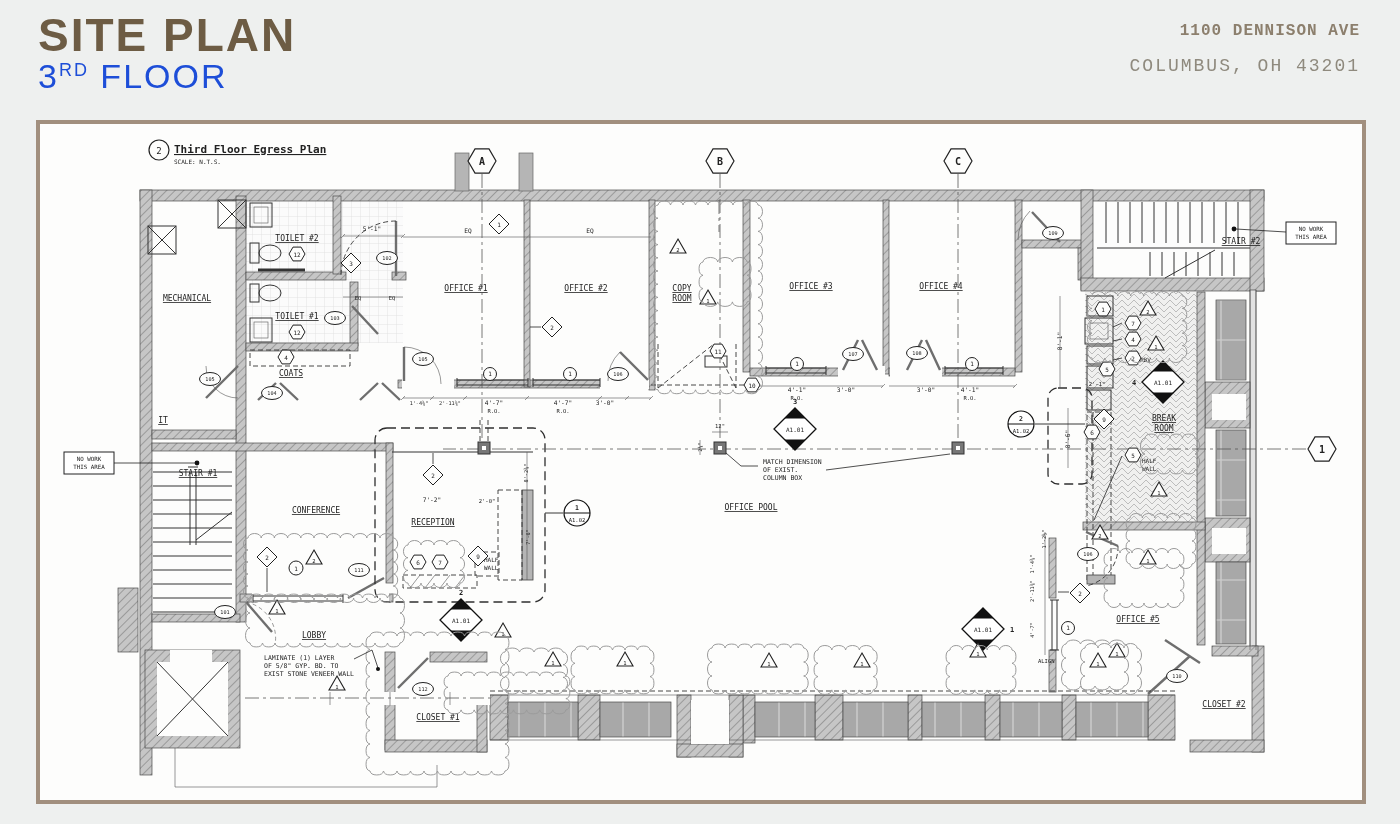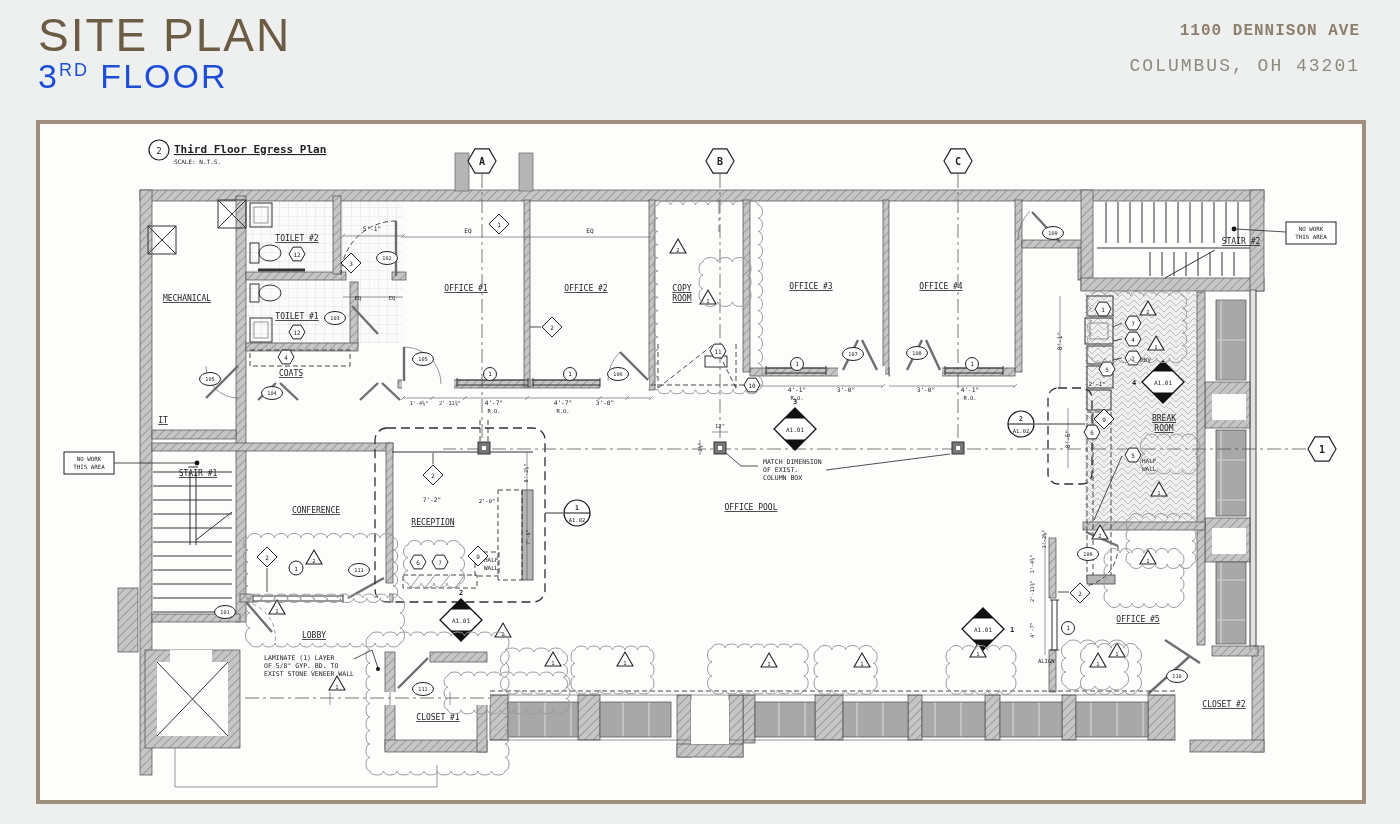--- a/index.html
+++ b/index.html
@@ -1,21 +1,21 @@
 <!DOCTYPE html>
 <html><head>
 <meta charset="utf-8">
 <style>
   html,body{margin:0;padding:0;}
   body{
     width:1400px;height:824px;position:relative;overflow:hidden;
     background:#eef0ef;font-family:"Liberation Sans",sans-serif;
   }
   .hdr{position:absolute;left:38px;top:12px;}
-  .hdr .t1{font-size:46px;font-weight:normal;letter-spacing:2px;color:#6d5c44;line-height:1.0;}
+  .hdr .t1{font-size:46px;font-weight:bold;letter-spacing:2px;color:#6d5c44;line-height:1.0;}
   .hdr .t2{font-size:34px;letter-spacing:2px;color:#1d4ed8;line-height:1.1;}
   .hdr .t2 sup{font-size:18px;}
   .addr{position:absolute;right:40px;top:22px;text-align:right;font-family:Liberation Mono, monospace;}
   .addr .a1{font-size:16px;font-weight:bold;letter-spacing:1px;color:#8c7f6d;}
   .addr .a2{font-size:18px;letter-spacing:2px;color:#8f8a7e;margin-top:16px;}
   .panel{position:absolute;left:36px;top:120px;width:1322px;height:676px;border:4px solid #a18f7e;background:#fdfdfc;}
   svg text{font-family:"DejaVu Sans Mono",monospace;fill:#222;}
   .w{fill:url(#ht);stroke:#4a4a4a;stroke-width:.7;}
   .gz{fill:url(#gz);stroke:#4a4a4a;stroke-width:.7;}
   .ln{stroke:#333;stroke-width:1;fill:none;}

